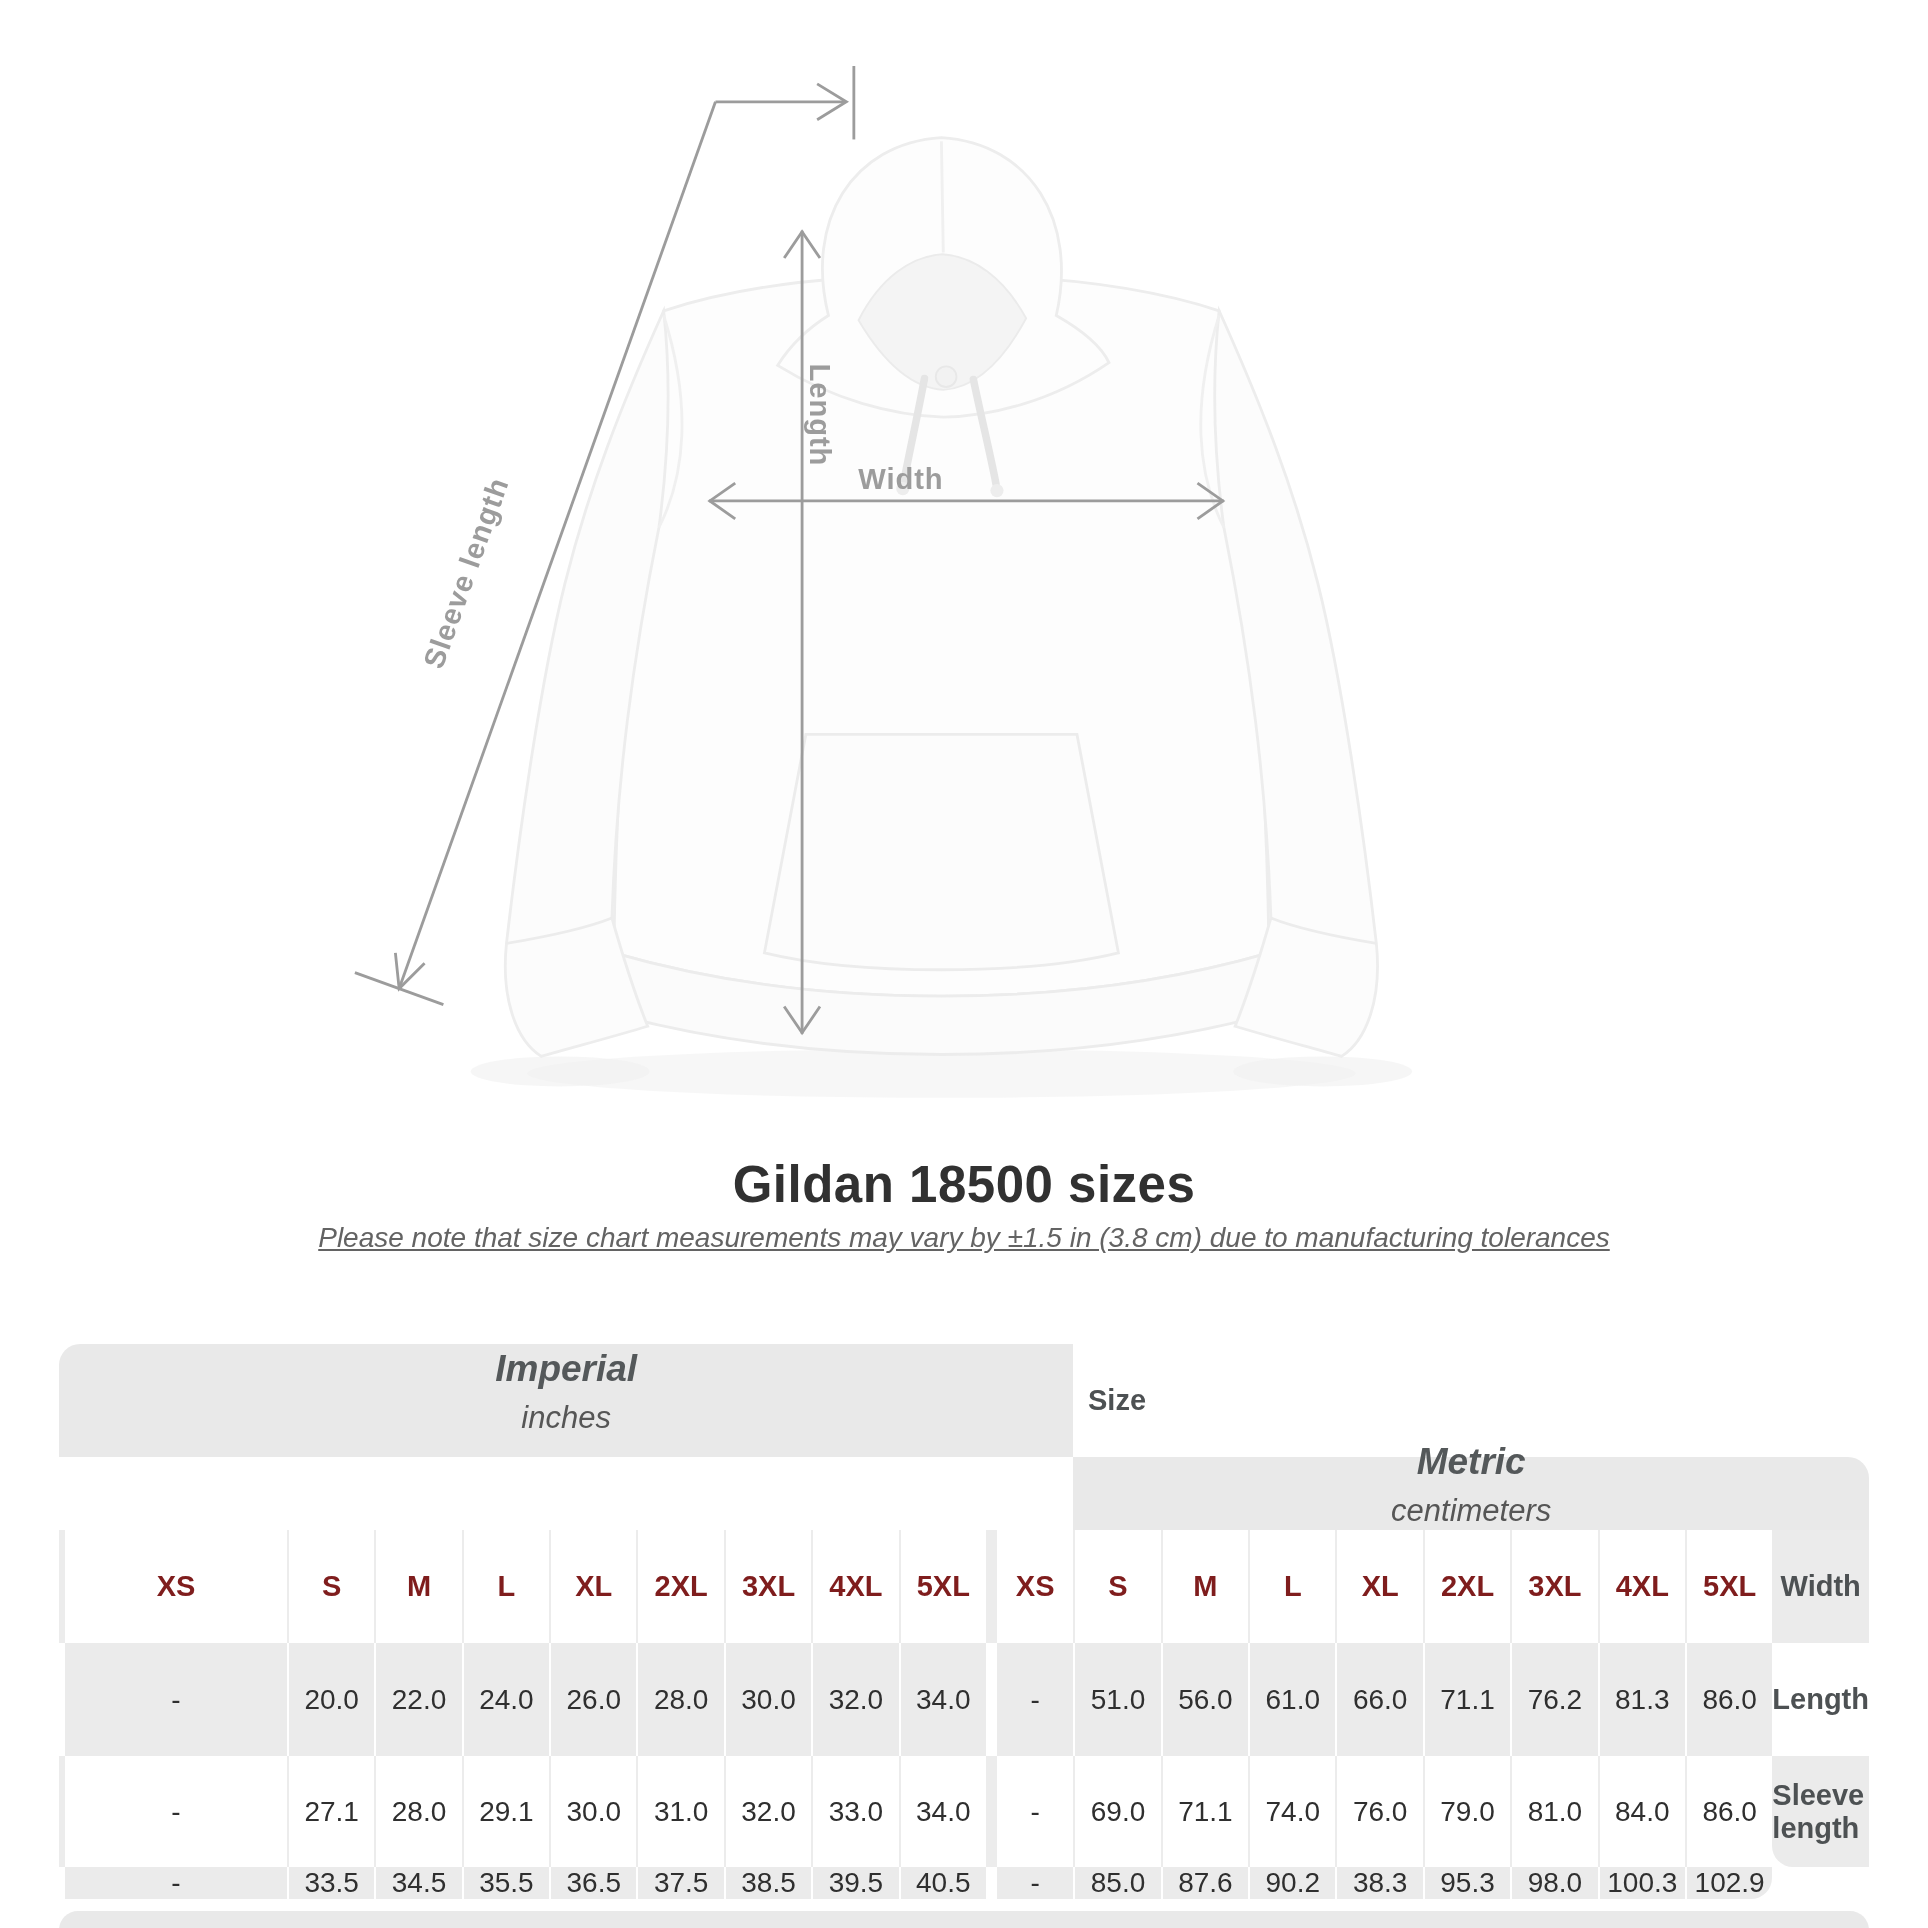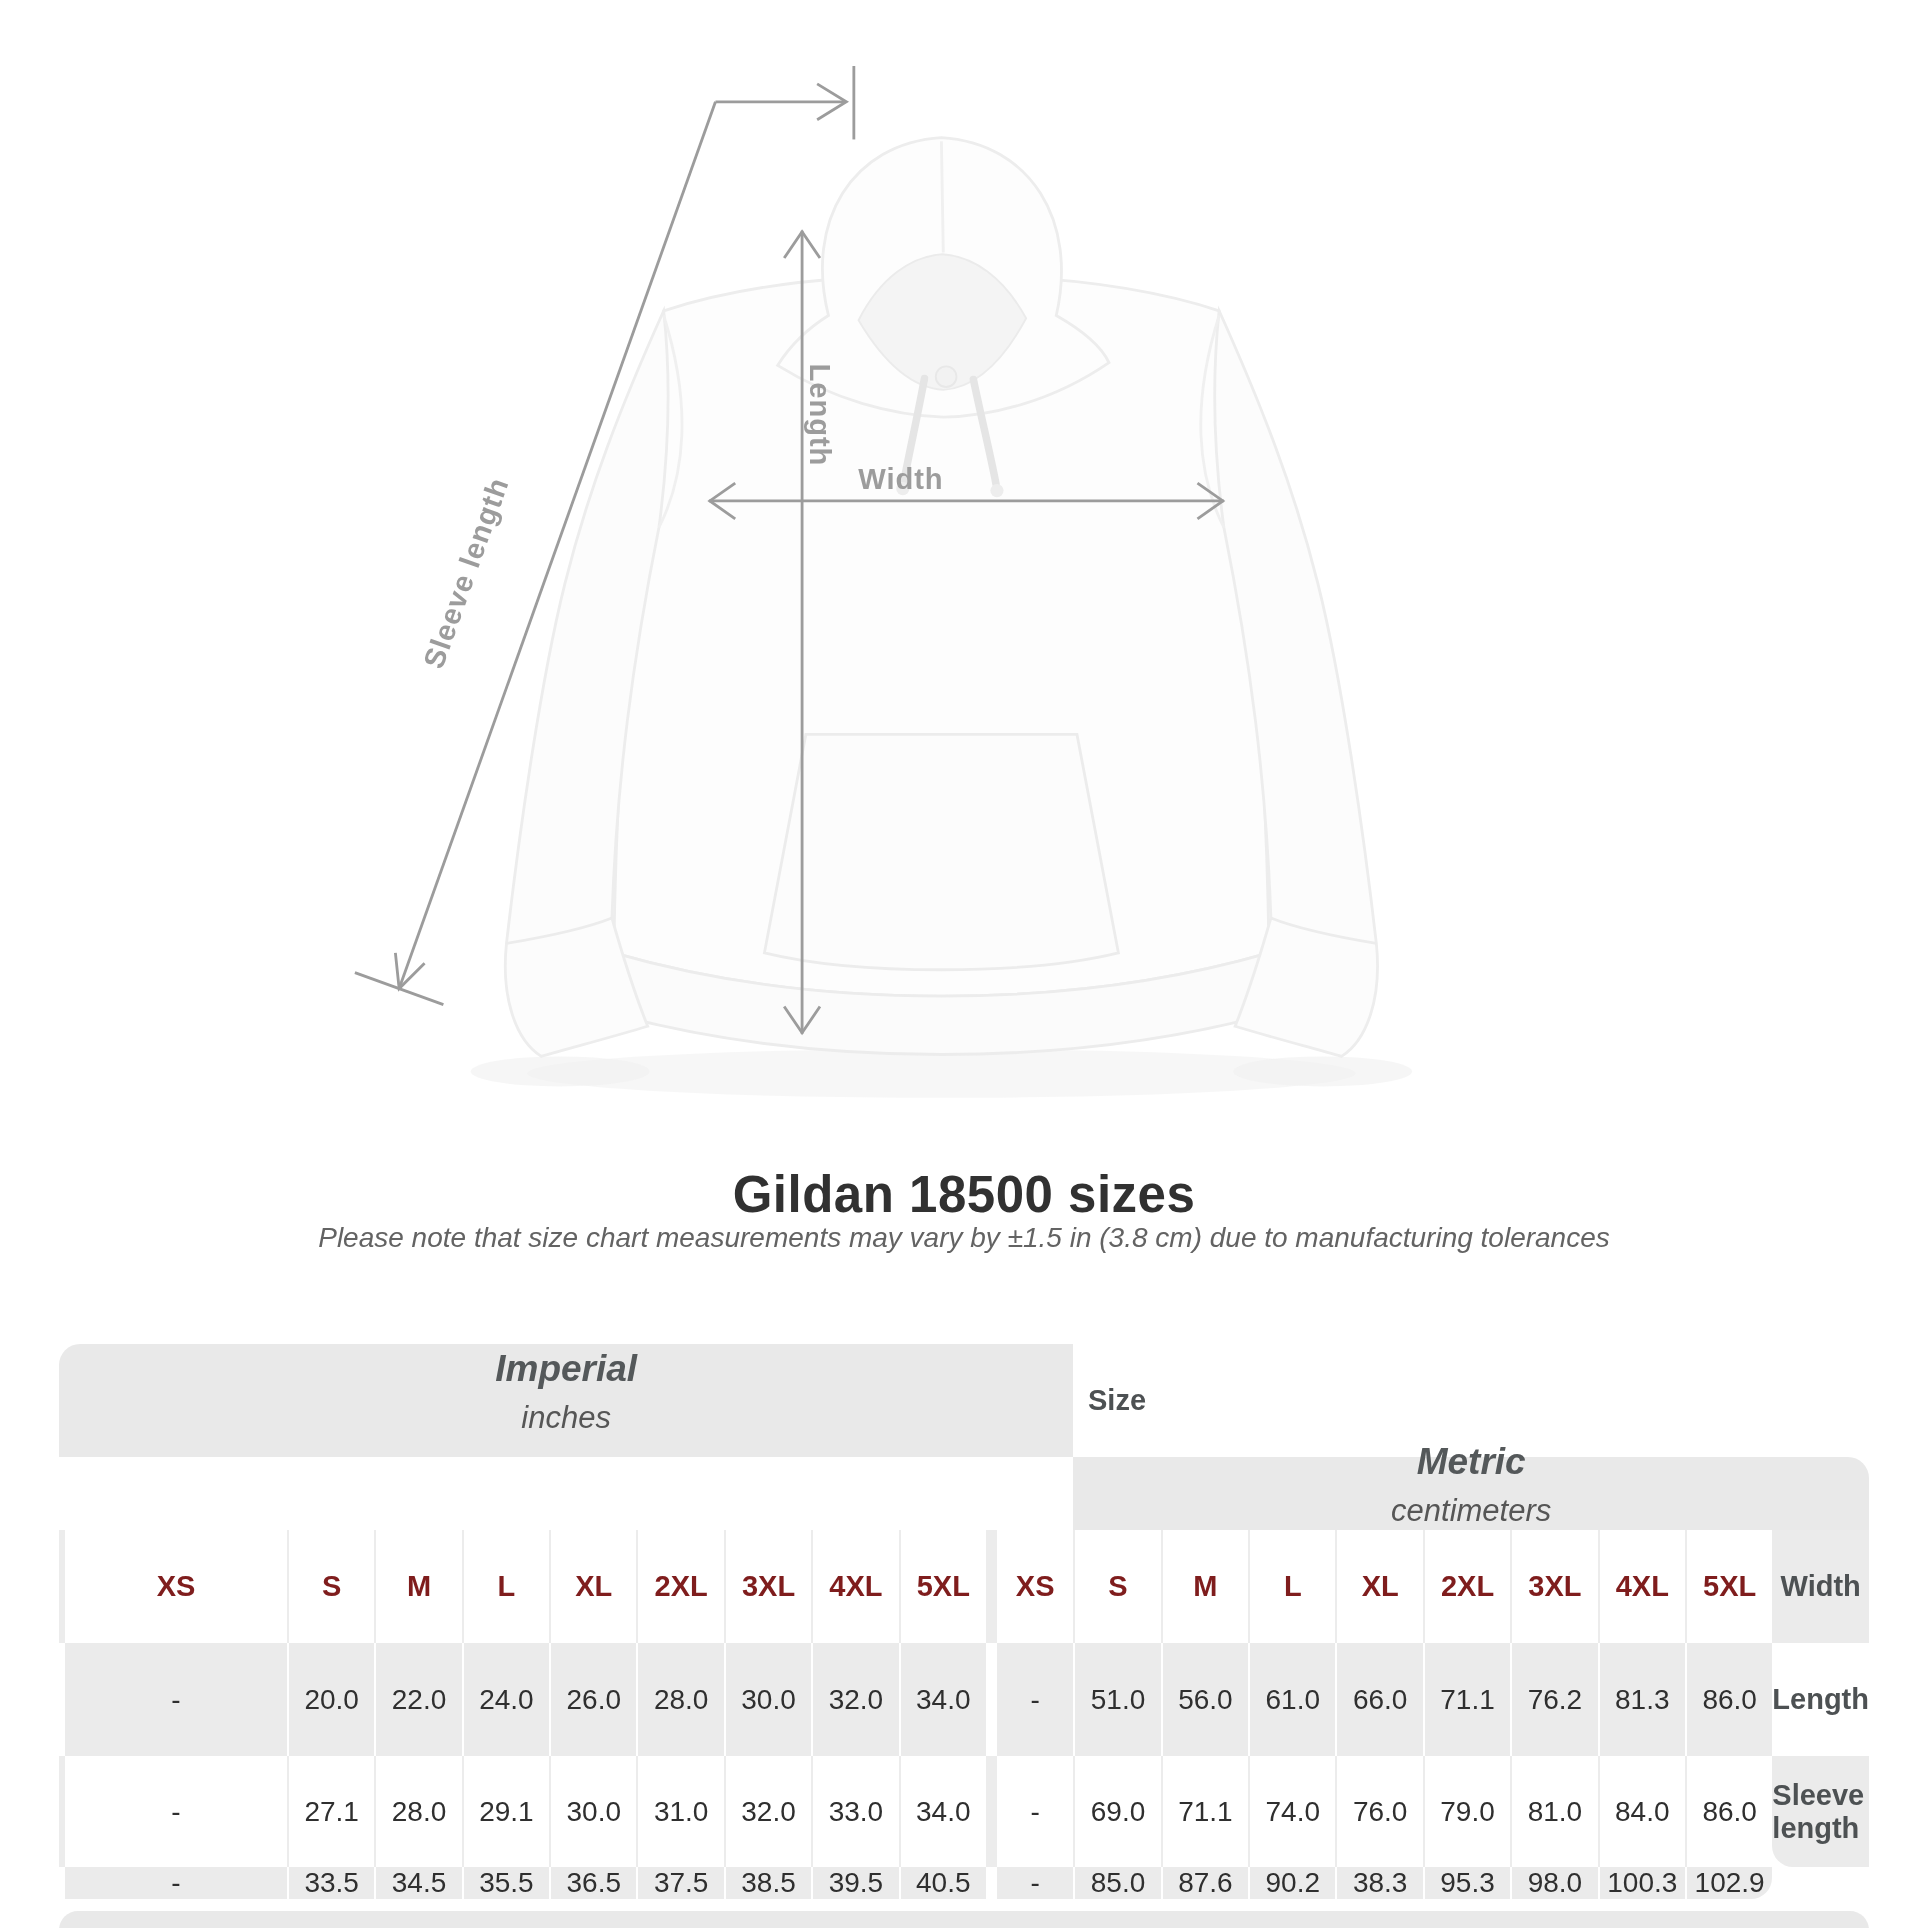--- a/index.html
+++ b/index.html
@@ -1,24 +1,24 @@
 <!DOCTYPE html>
 <html style="font-size:15px"><head>
 <meta charset="utf-8">
 <style>
   html,body{margin:0;padding:0;background:#fff;}
   .page{position:relative;width:1928px;height:1928px;background:#ffffff;overflow:hidden;
         font-family:"Liberation Sans",sans-serif;}
   svg text{font-family:"Liberation Sans",sans-serif;}
 
   
-  .title{position:absolute;left:0;right:0;top:1151px;margin:14px;text-align:center;
+  .title{position:absolute;left:0;right:0;top:1151px;margin:4px;text-align:center;
          font-size:51px;font-weight:700;color:#313131;letter-spacing:0.5px;}
   .note{position:absolute;left:0;right:0;top:1222px;margin:0;text-align:center;
-        font-size:28px;font-style:italic;color:#636363;}
+        font-size:28px;font-style:italic;color:#636363;text-decoration:underline;}
 
   
   .table{position:absolute;left:59px;top:1344px;width:1810px;
          display:grid;grid-template-columns:228px repeat(18,1fr);
          grid-template-rows:113px 73px 113px 113px 111px;}
   .cell{display:flex;align-items:center;justify-content:center;border:0 solid transparent;}
   .band{background:#e9e9e9;flex-direction:column;gap:9.4px;padding-bottom:17px;}
   .bandl{border-top-left-radius:21px;}
   .bandr{border-top-right-radius:21px;}
   .gname{font-size:37px;font-weight:700;font-style:italic;color:#54585a;}

